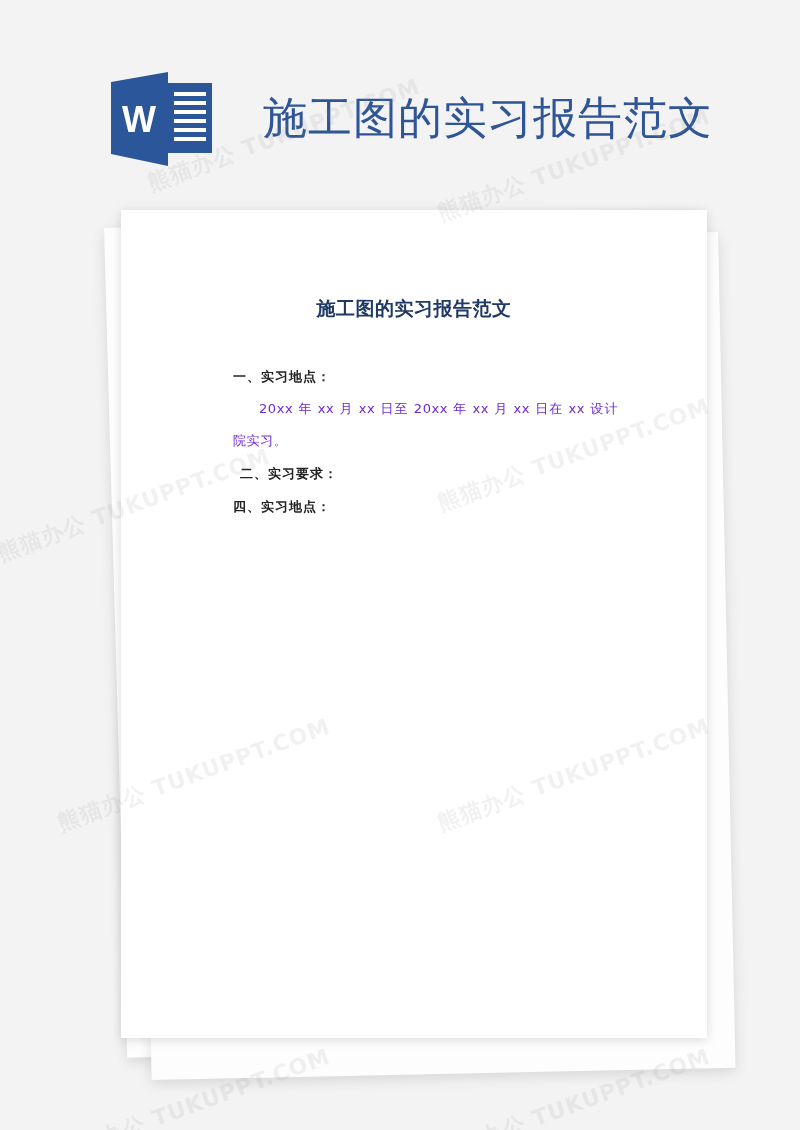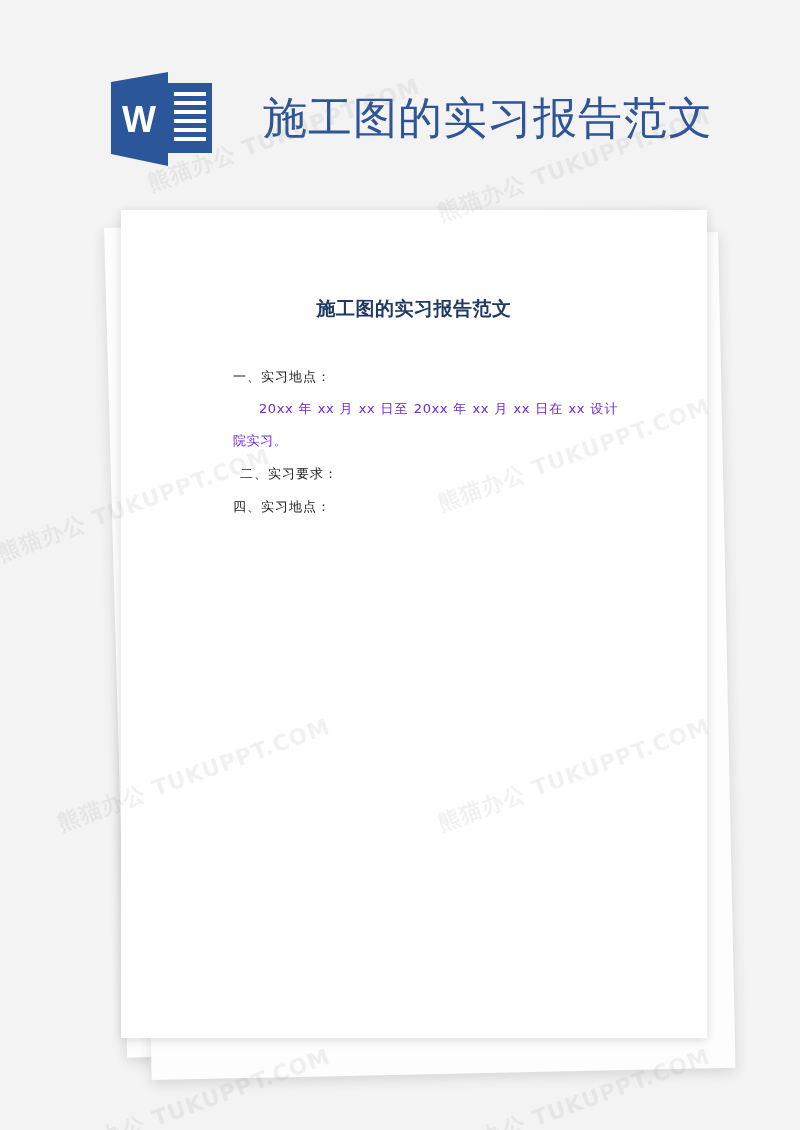--- a/index.html
+++ b/index.html
@@ -28,21 +28,21 @@
   .page {
     position: absolute; left: 121px; top: 210px; width: 586px; height: 828px;
     background: #ffffff; box-shadow: 0 2px 10px rgba(0,0,0,0.14);
   }
   .doc-title {
     position: absolute; left: 0; right: 0; top: 86px; text-align: center;
     font-size: 19px; font-weight: bold; color: #1f3864; letter-spacing: 0.5px;
   }
   .content { position: absolute; left: 112px; top: 150px; width: 385px; }
   .heading {
-    font-size: 13px; font-weight: normal; color: #222; margin: 0; height: 33px; line-height: 33px;
+    font-size: 13px; font-weight: bold; color: #222; margin: 0; height: 33px; line-height: 33px;
     letter-spacing: 1px;
   }
   .para {
     font-size: 13px; color: #6d28d9; margin: 0; line-height: 31.5px; text-align: justify;
     text-indent: 2em; letter-spacing: 0.6px;
   }
   .para + .heading { margin-top: 1px; margin-left: 7px; }
 </style>
 </head>
 <body>

